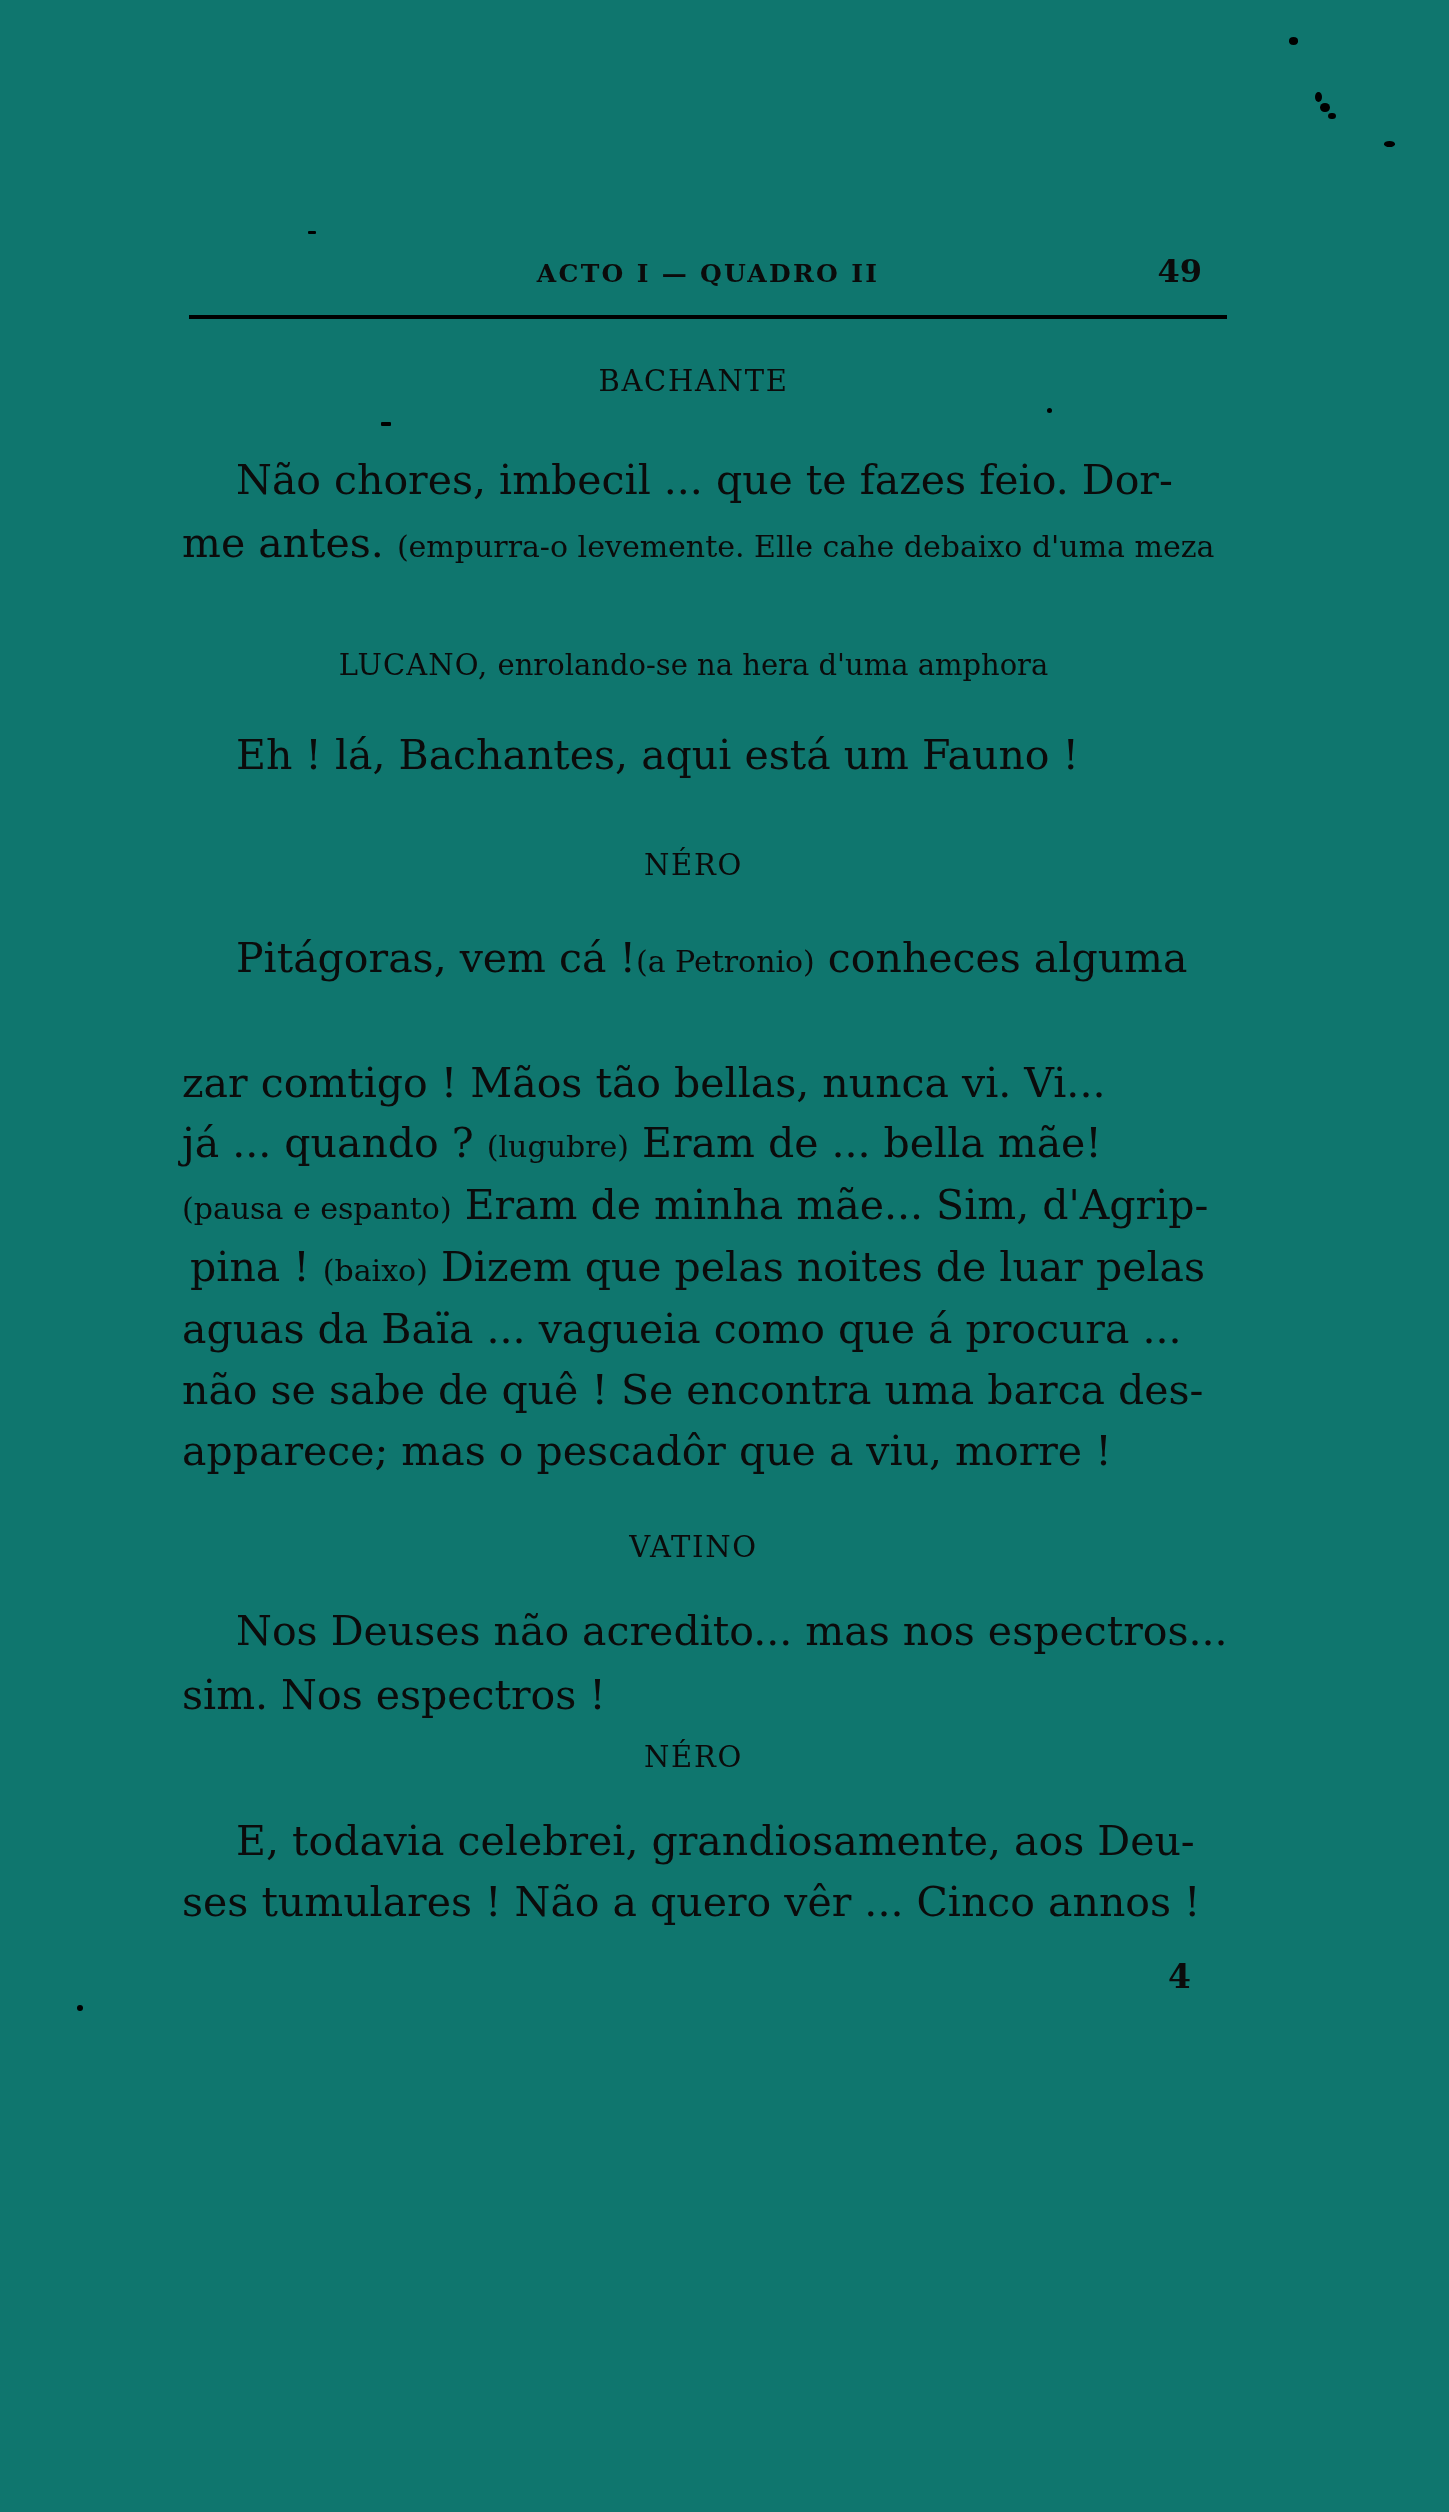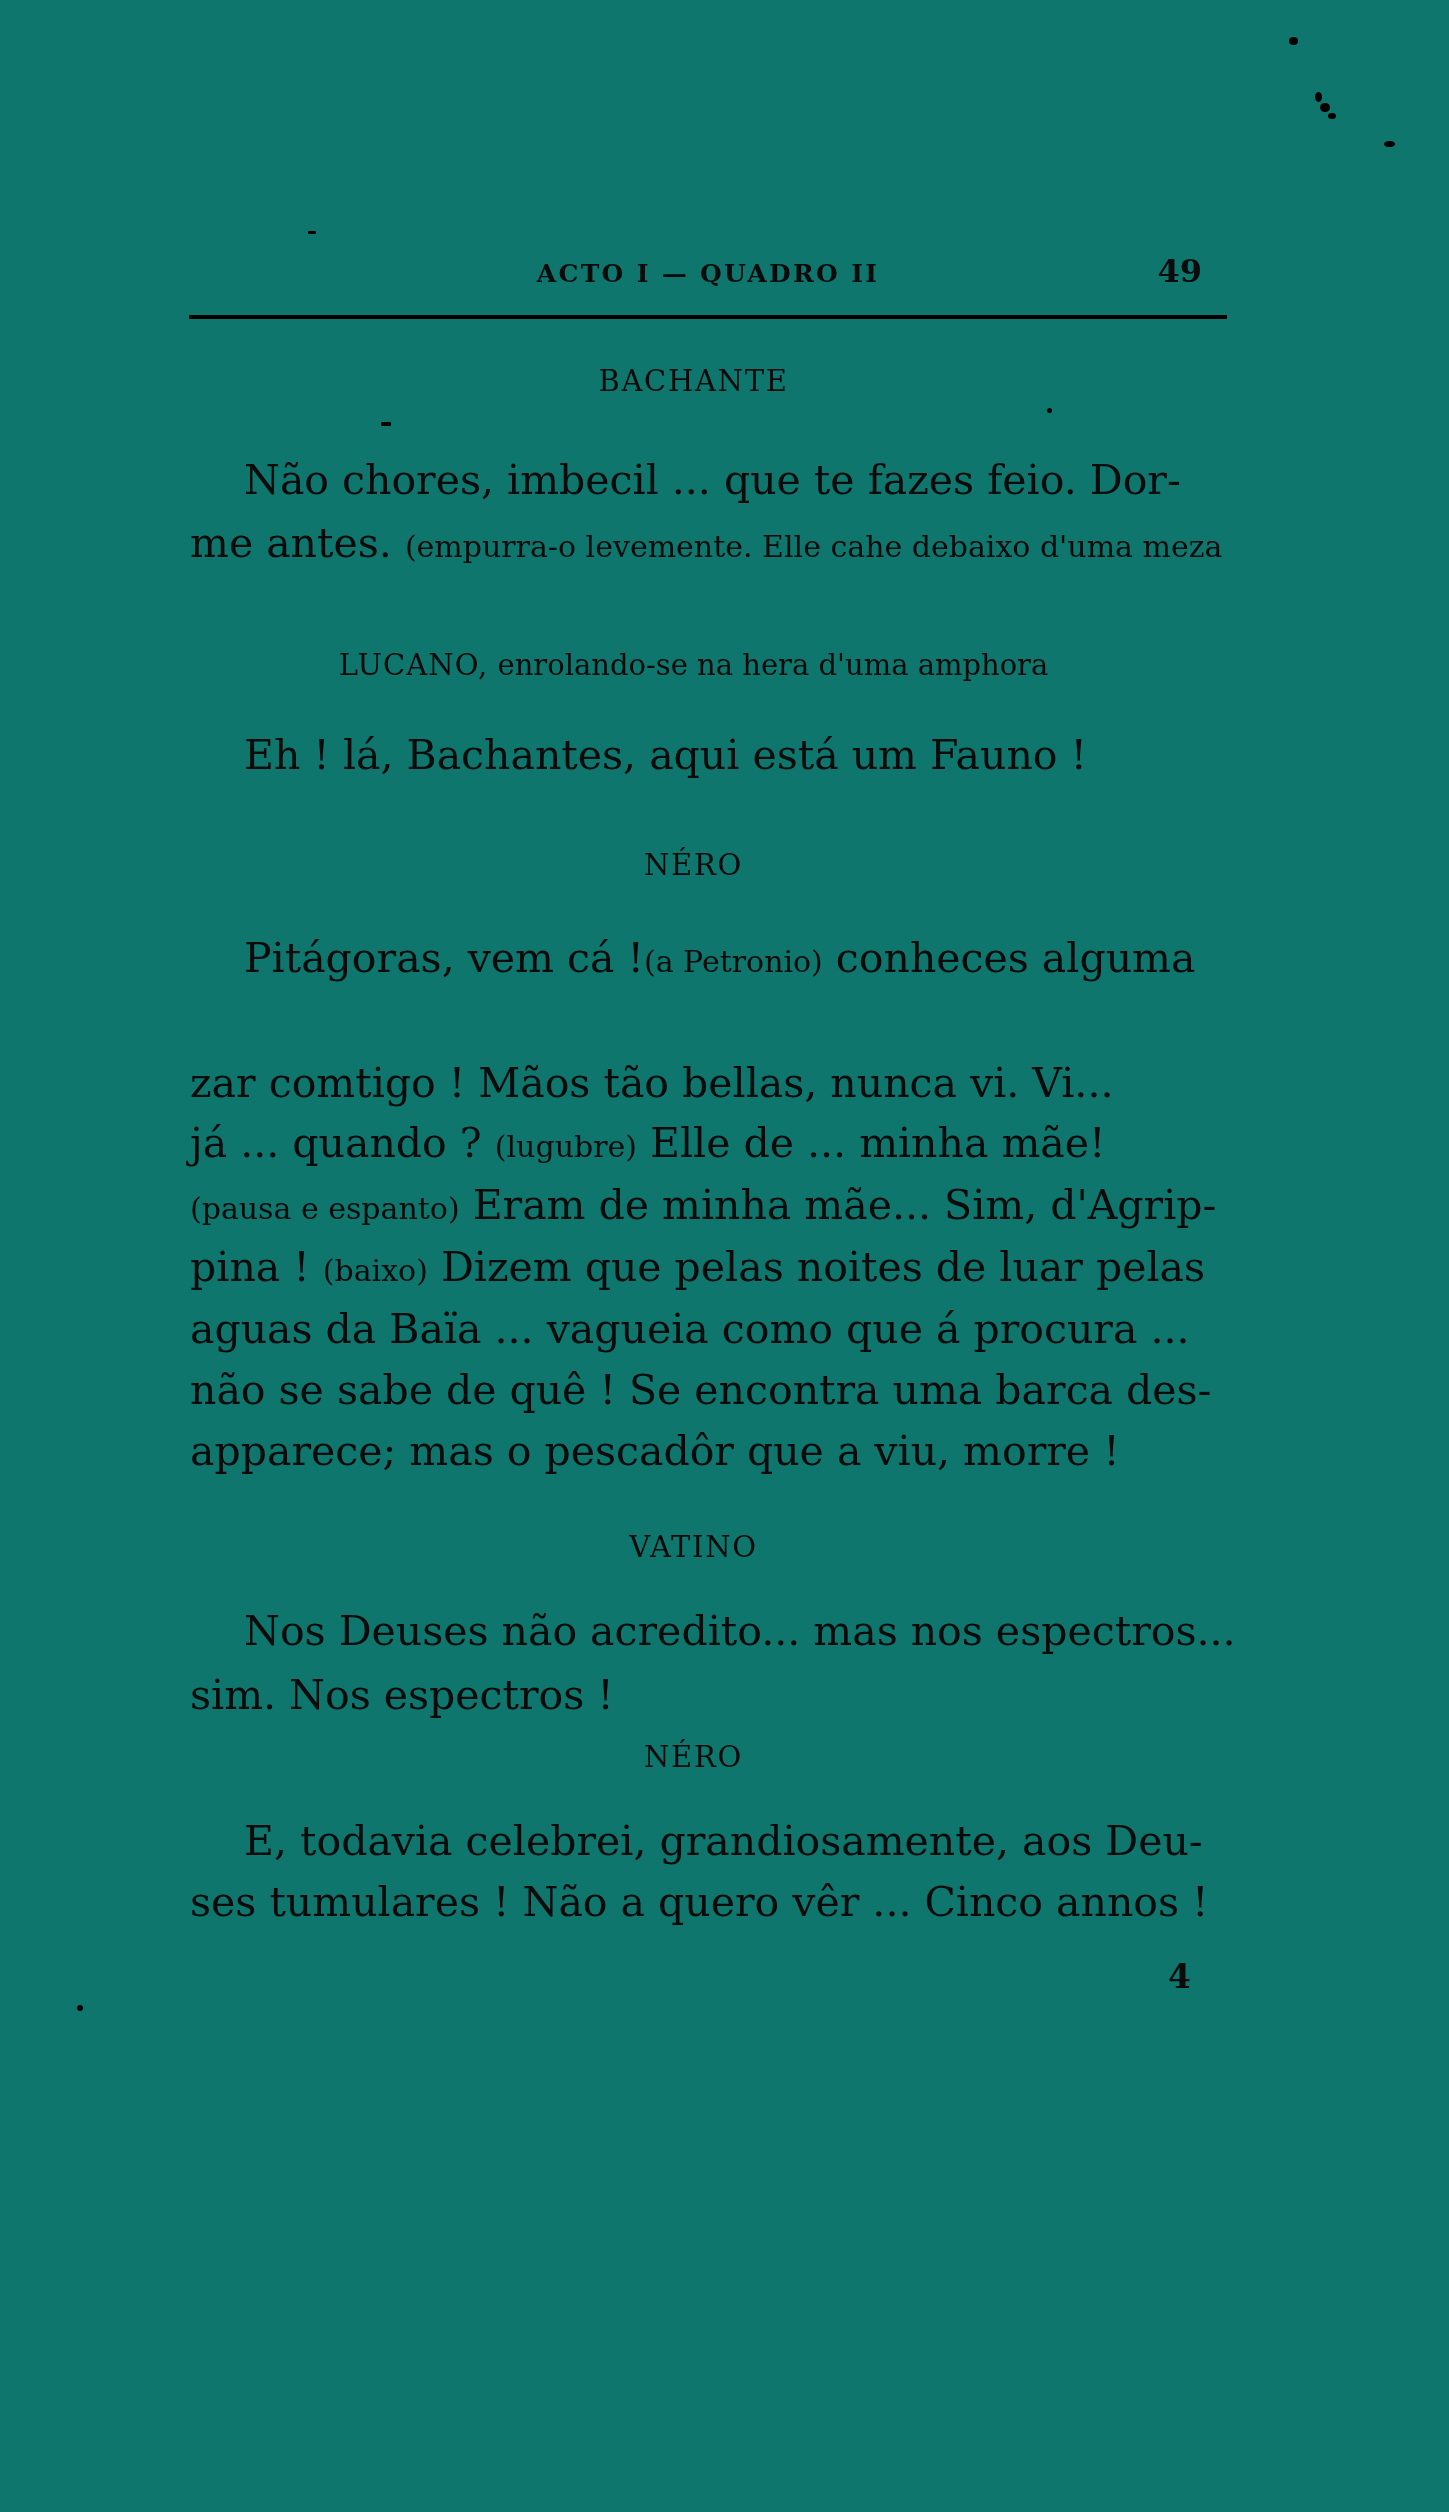--- a/index.html
+++ b/index.html
@@ -41,21 +41,21 @@
     width:1023px; height:2512px;
   }
   .speaker{
     position:absolute; left:0; right:0;
     text-align:center;
     font-size:29px;
     letter-spacing:1.7px;
     white-space:nowrap;
   }
   .line{
-    position:absolute; left:8px; right:0;
+    position:absolute; left:0; right:0;
     font-size:41px;
     line-height:1.12;
     white-space:nowrap;
   }
   .line.small-line{font-size:30px;}
   .indent{padding-left:54px;}
   .direction{font-size:30px;}
   .speaker-note{font-size:29px;}
   .speaker-note-name{font-size:29px; letter-spacing:1.1px;}
   .note-rest{margin-left:9.2px;}
@@ -112,21 +112,21 @@
 
     <div class="speaker" style="top:848px;">NÉRO</div>
 
     <div class="line indent" style="top:936px;">
       <span>Pitágoras, vem cá !</span><span class="direction">(a Petronio)</span><span> conheces alguma</span>
     </div>
     <div class="line" style="top:1061px;">
       <span>zar comtigo ! Mãos tão bellas, nunca vi. Vi...</span>
     </div>
     <div class="line" style="top:1121px;">
-      <span>já ... quando ? </span><span class="direction">(lugubre)</span><span> Elle de ... minha mãe!</span>
+      <span>já ... quando ? </span><span class="direction">(lugubre)</span><span> Eram de ... bella mãe!</span>
     </div>
     <div class="line" style="top:1183px;">
       <span class="direction">(pausa e espanto)</span><span> Eram de minha mãe... Sim, d'Agrip-</span>
     </div>
     <div class="line" style="top:1245px;text-align:right;">
       <span>pina ! </span><span class="direction">(baixo)</span><span> Dizem que pelas noites de luar pelas</span>
     </div>
     <div class="line" style="top:1307px;">
       <span>aguas da Baïa ... vagueia como que á procura ...</span>
     </div>

